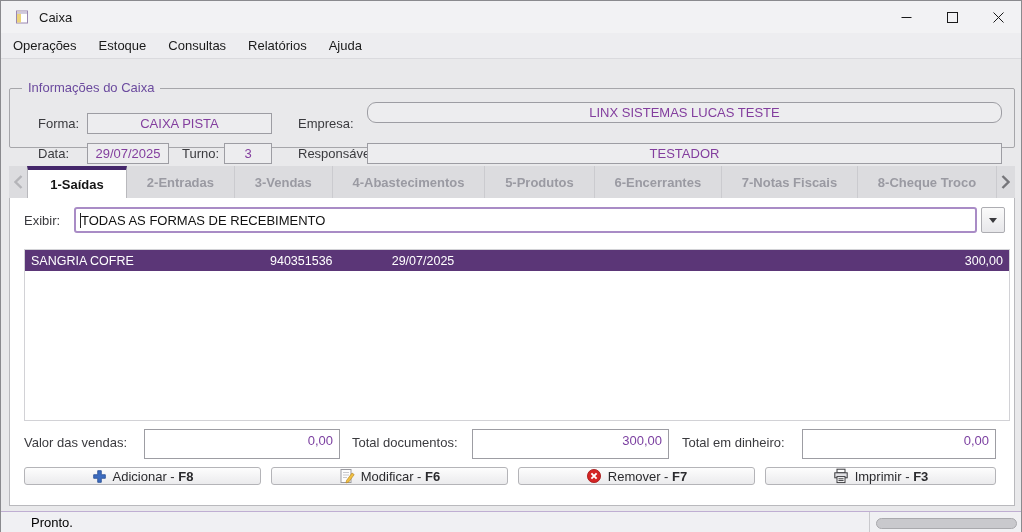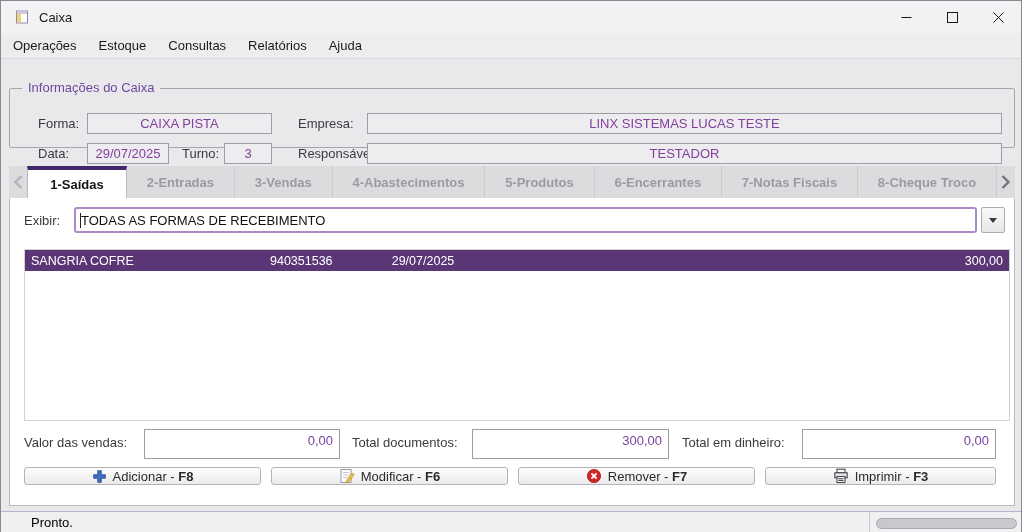--- a/index.html
+++ b/index.html
@@ -112,21 +112,21 @@
     <span class="menu-item">Ajuda</span>
   </div>
 
   <div class="groupbox">
     <span class="groupbox-legend">Informações do Caixa</span>
 
     <span class="flabel" style="left:28px; top:24px;">Forma:</span>
     <div class="field" style="left:77px; top:24px; width:185px;">CAIXA PISTA</div>
 
     <span class="flabel" style="left:288px; top:24px;">Empresa:</span>
-    <div class="field" style="left:357px; top:24px; width:635px;">LINX SISTEMAS LUCAS TESTE</div>
+    <div class="field" style="left:357px; top:13px; width:635px;border-radius:9px;">LINX SISTEMAS LUCAS TESTE</div>
 
     <span class="flabel" style="left:28px; top:54px;">Data:</span>
     <div class="field" style="left:77px; top:54px; width:82px;">29/07/2025</div>
 
     <span class="flabel" style="left:172px; top:54px;">Turno:</span>
     <div class="field" style="left:214px; top:54px; width:48px;">3</div>
 
     <span class="flabel" style="left:288px; top:54px;">Responsável:</span>
     <div class="field" style="left:357px; top:54px; width:635px;">TESTADOR</div>
   </div>

